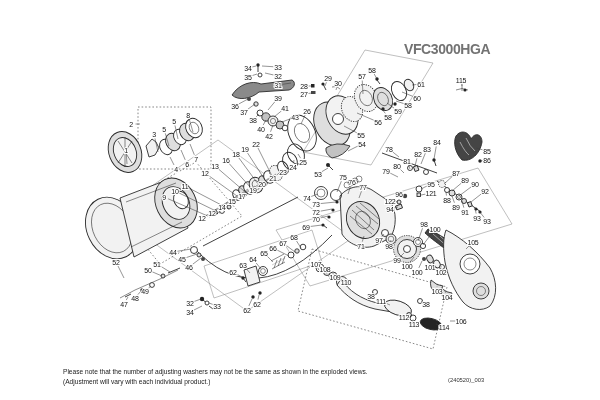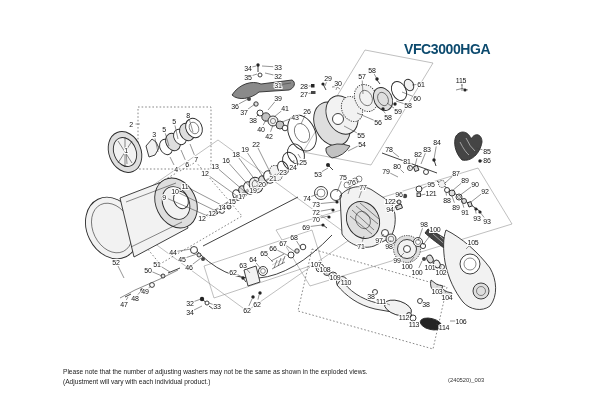--- a/index.html
+++ b/index.html
@@ -1,19 +1,19 @@
 <!DOCTYPE html>
 <html><head>
 <meta charset="utf-8">
 <style>
   html,body{margin:0;padding:0;background:#fff;}
   #stage{position:relative;width:600px;height:400px;background:#fff;overflow:hidden;
          font-family:"Liberation Sans", sans-serif;}
   #title{position:absolute;left:404px;top:41px;font-size:14px;font-weight:bold;
-         letter-spacing:-0.4px;color:#0c4a6e;white-space:nowrap;}
+         letter-spacing:-0.4px;color:#737373;white-space:nowrap;}
   .note{position:absolute;left:63px;font-size:6.6px;color:#222;white-space:nowrap;letter-spacing:0;}
   #note1{top:368px;}
   #note2{top:377.5px;}
   #doccode{position:absolute;left:448px;top:377px;font-size:5.8px;color:#333;white-space:nowrap;}
   svg{position:absolute;left:0;top:0;}
   .ln{stroke:#2b2b2b;fill:none;stroke-width:.9;}
   .th{stroke:#2b2b2b;fill:none;stroke-width:.55;}
   .pan{stroke:#8a8a8a;fill:none;stroke-width:.55;}
   .dot{stroke:#555;fill:none;stroke-width:.7;stroke-dasharray:1.6 2;}
   .f0{fill:#fff;} .f1{fill:#f2f2f2;} .f2{fill:#dedede;} .f3{fill:#c2c2c2;} .fd{fill:#454545;} .fk{fill:#242424;}

